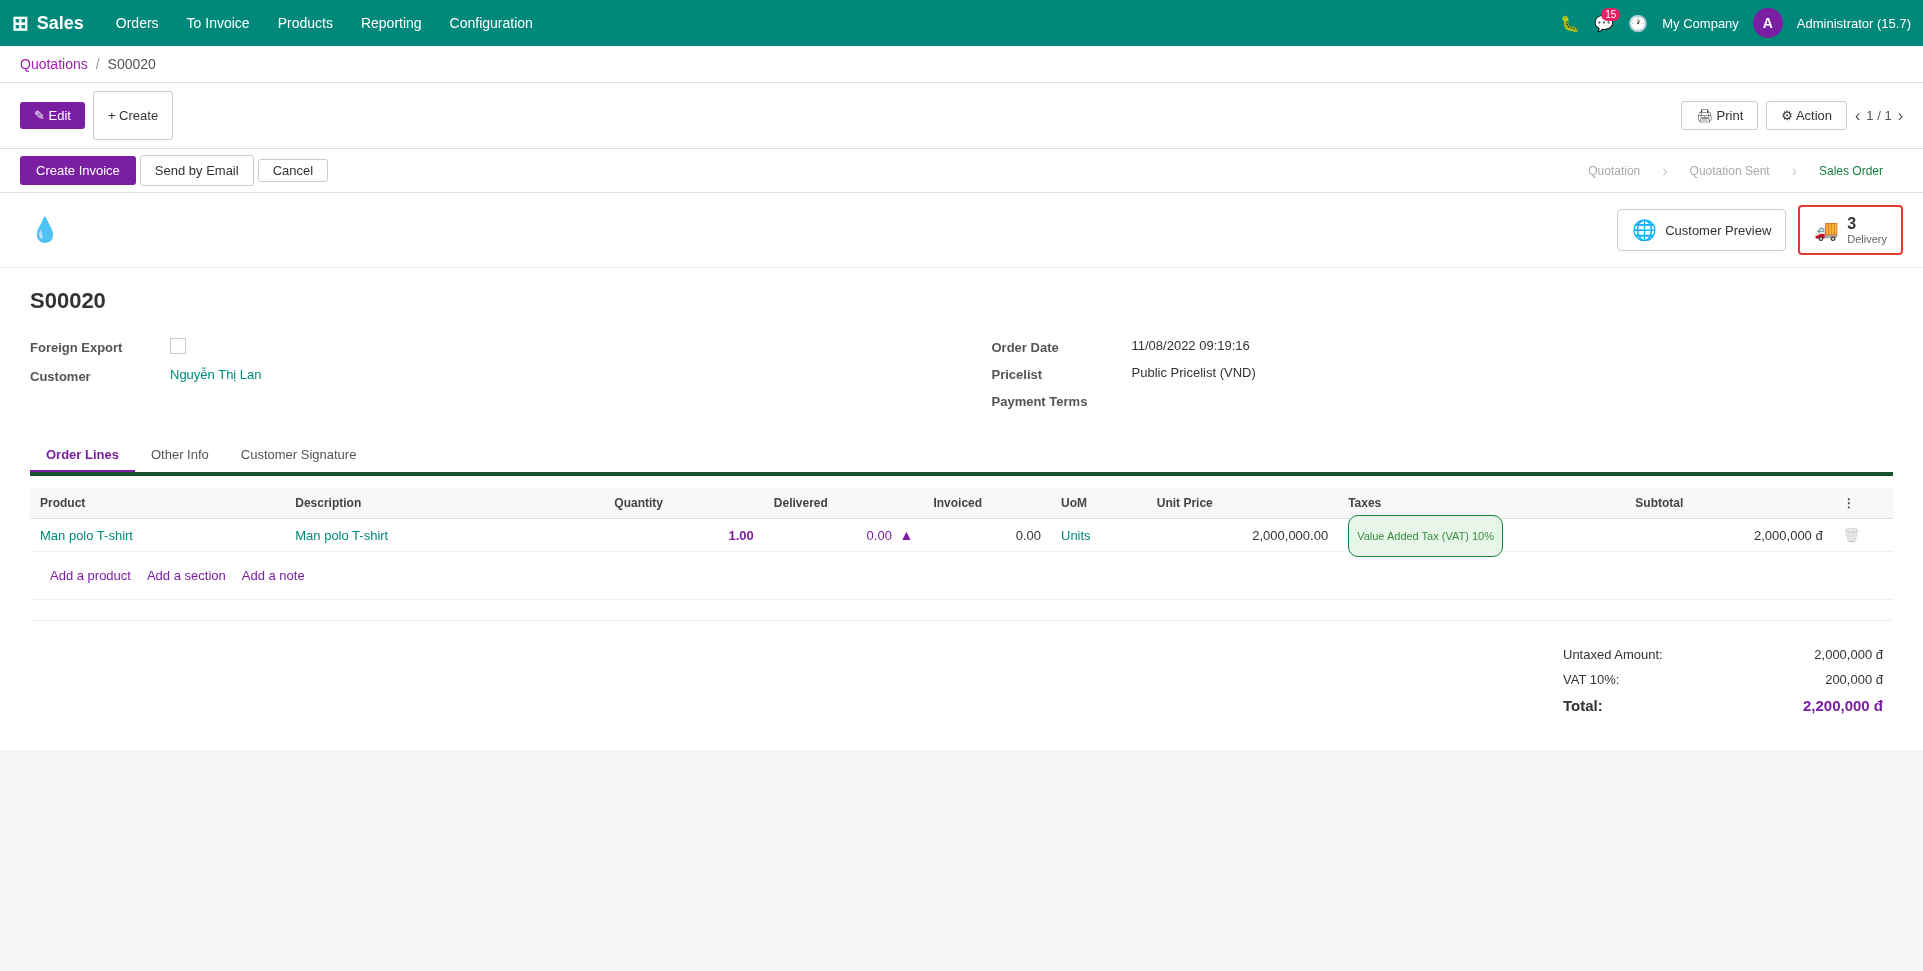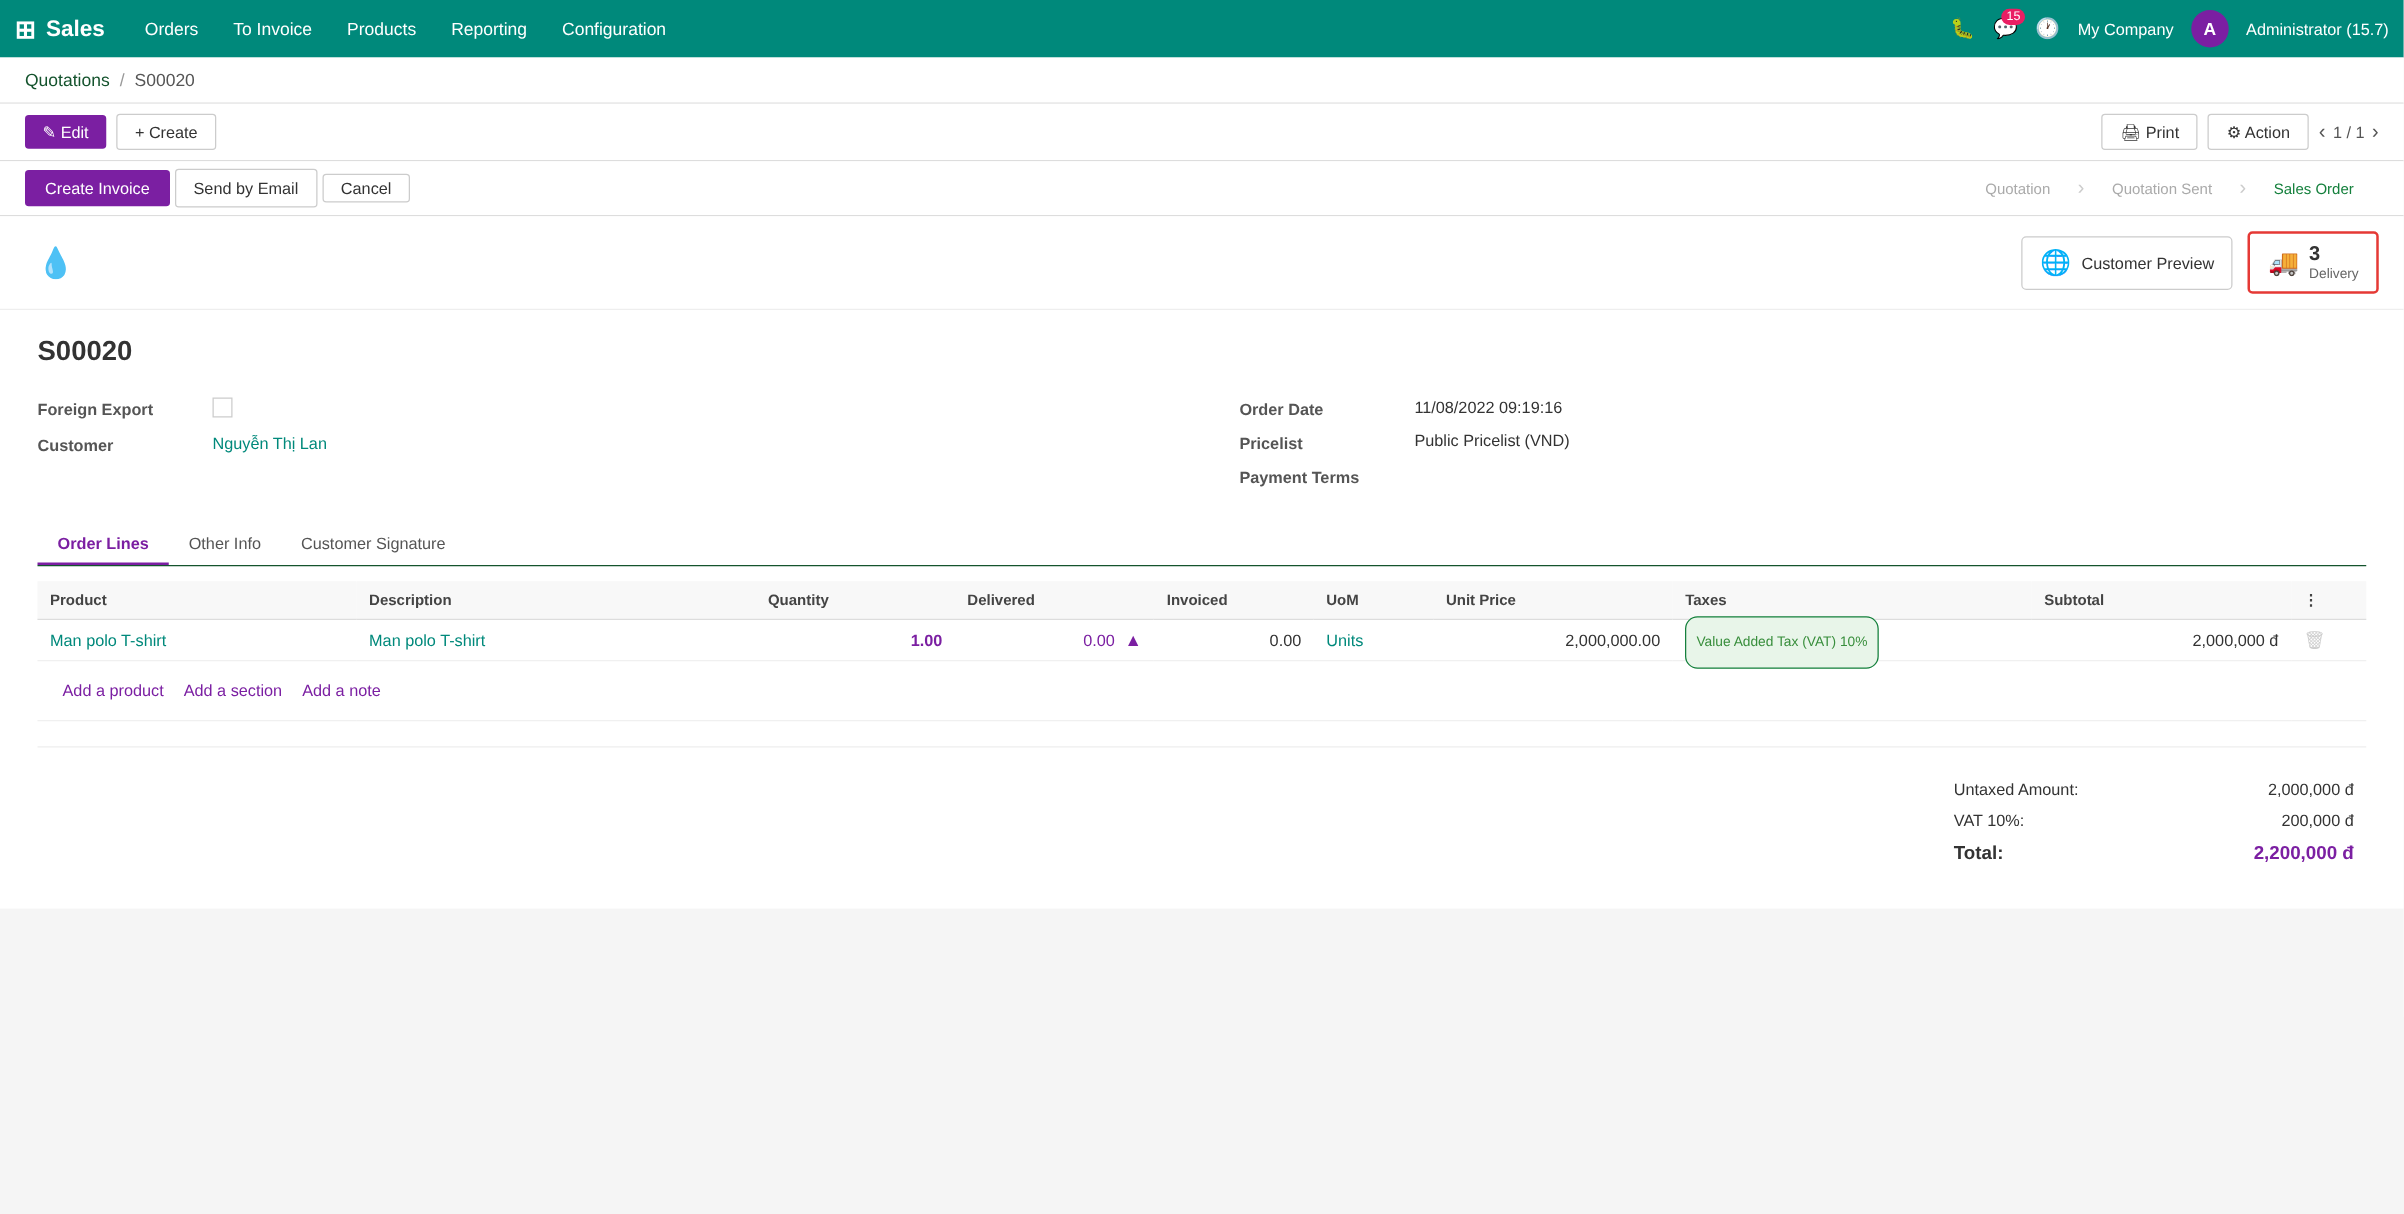--- a/index.html
+++ b/index.html
@@ -42,38 +42,38 @@
     }
     .topnav-username { color: white; font-size: 13px; }
 
     
     .breadcrumb-bar {
       background: white; padding: 10px 20px;
       display: flex; align-items: center; gap: 8px;
       border-bottom: 1px solid #ddd;
       font-size: 14px;
     }
-    .breadcrumb-bar a { color: #14532d; text-decoration: none; }
+    .breadcrumb-bar a { color: #a21caf; text-decoration: none; }
     .breadcrumb-bar .sep { color: #999; }
     .breadcrumb-bar .current { color: #555; }
 
     
     .toolbar {
       background: white; padding: 8px 20px;
       display: flex; align-items: center; gap: 8px;
       border-bottom: 1px solid #ddd;
     }
     .btn-edit {
       background: #7b1fa2; color: white; border: none;
       padding: 6px 14px; border-radius: 3px; cursor: pointer;
       font-size: 13px; display: flex; align-items: center; gap: 5px;
     }
     .btn-create {
       background: white; color: #333; border: 1px solid #ccc;
-      padding: 6px 14px; border-radius: 3px; cursor: pointer;
+      padding: 16px 14px; border-radius: 3px; cursor: pointer;
       font-size: 13px; display: flex; align-items: center; gap: 5px;
     }
     .toolbar-sep { flex: 1; }
     .btn-print {
       background: white; color: #333; border: 1px solid #ccc;
       padding: 6px 14px; border-radius: 3px; cursor: pointer;
       font-size: 13px; display: flex; align-items: center; gap: 5px;
     }
     .btn-action {
       background: white; color: #333; border: 1px solid #ccc;
@@ -162,21 +162,21 @@
     }
     .form-value { color: #333; font-size: 13px; }
     .form-value a { color: #00897b; text-decoration: none; }
     .checkbox-field {
       width: 16px; height: 16px; border: 1px solid #ccc; background: white;
       display: inline-block;
     }
 
     
     .tabs {
-      border-bottom: 1px solid #14532d; margin: 10px 0 0 0;
+      border-bottom: 4px solid #14532d; margin: 10px 0 0 0;
       display: flex; gap: 0;
     }
     .tab {
       padding: 8px 16px; cursor: pointer; color: #555;
       border-bottom: 2px solid transparent; font-size: 13px;
     }
     .tab.active {
       color: #7b1fa2; border-bottom: 2px solid #7b1fa2; font-weight: bold;
     }
 

